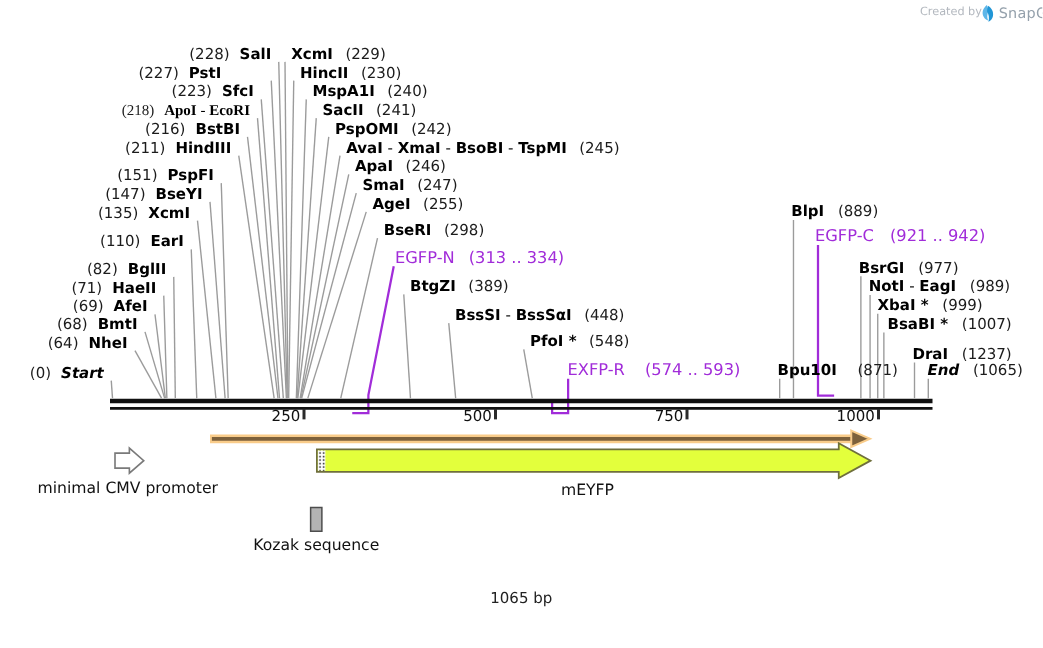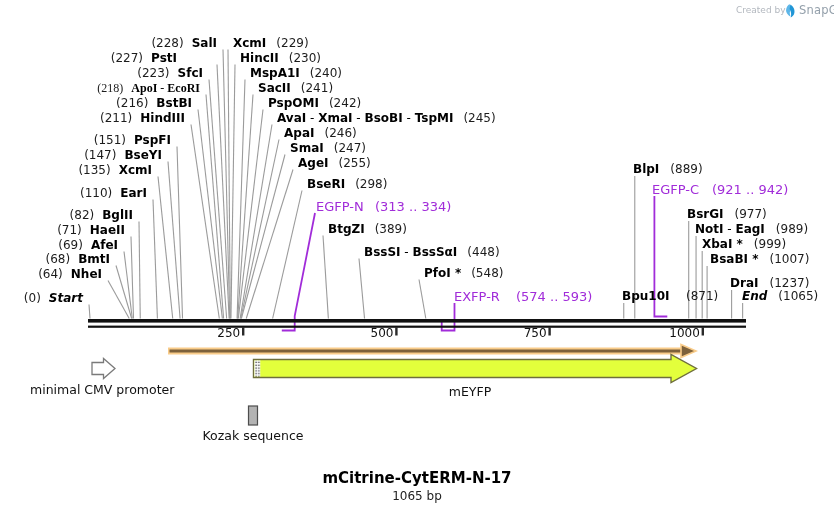--- a/index.html
+++ b/index.html
@@ -115,21 +115,20 @@
     <div id="watermark">
       <span id="created-by">Created by</span>
       <span id="brand-name">SnapGene</span>
     </div>
 
     <div class="feat center" style="left:400px;top:384px;width:140px;">mEYFP</div>
     <div class="feat" style="left:30px;top:382px;">minimal CMV promoter</div>
     <div class="feat center" style="left:183px;top:428px;width:140px;">Kozak sequence</div>
 
     <div id="title-block">
-      <div id="map-title">mCitrine-CytERM-N-17</div>
       <div id="map-length">1065 bp</div>
     </div>
   <div class="slabel" style="right: 617px; top: 36px;"><span class="num">(228)</span><span class="name" style="margin-left: 8px;">SalI</span></div>
       <div class="slabel" style="right: 657px; top: 51px;"><span class="num">(227)</span><span class="name" style="margin-left: 8px;">PstI</span></div>
       <div class="slabel" style="right: 631px; top: 66px;"><span class="num">(223)</span><span class="name" style="margin-left: 8px;">SfcI</span></div>
       <div class="slabel" style="right: 634px; top: 81px; font-family: Liberation Serif, serif;"><span class="num">(218)</span><span class="name" style="margin-left: 8px;">ApoI<span class="dash"> - </span>EcoRI</span></div>
       <div class="slabel" style="right: 642px; top: 96px;"><span class="num">(216)</span><span class="name" style="margin-left: 8px;">BstBI</span></div>
       <div class="slabel" style="right: 649px; top: 111px;"><span class="num">(211)</span><span class="name" style="margin-left: 8px;">HindIII</span></div>
       <div class="slabel" style="right: 663px; top: 133px;"><span class="num">(151)</span><span class="name" style="margin-left: 8px;">PspFI</span></div>
       <div class="slabel" style="right: 672px; top: 148px;"><span class="num">(147)</span><span class="name" style="margin-left: 8px;">BseYI</span></div>

